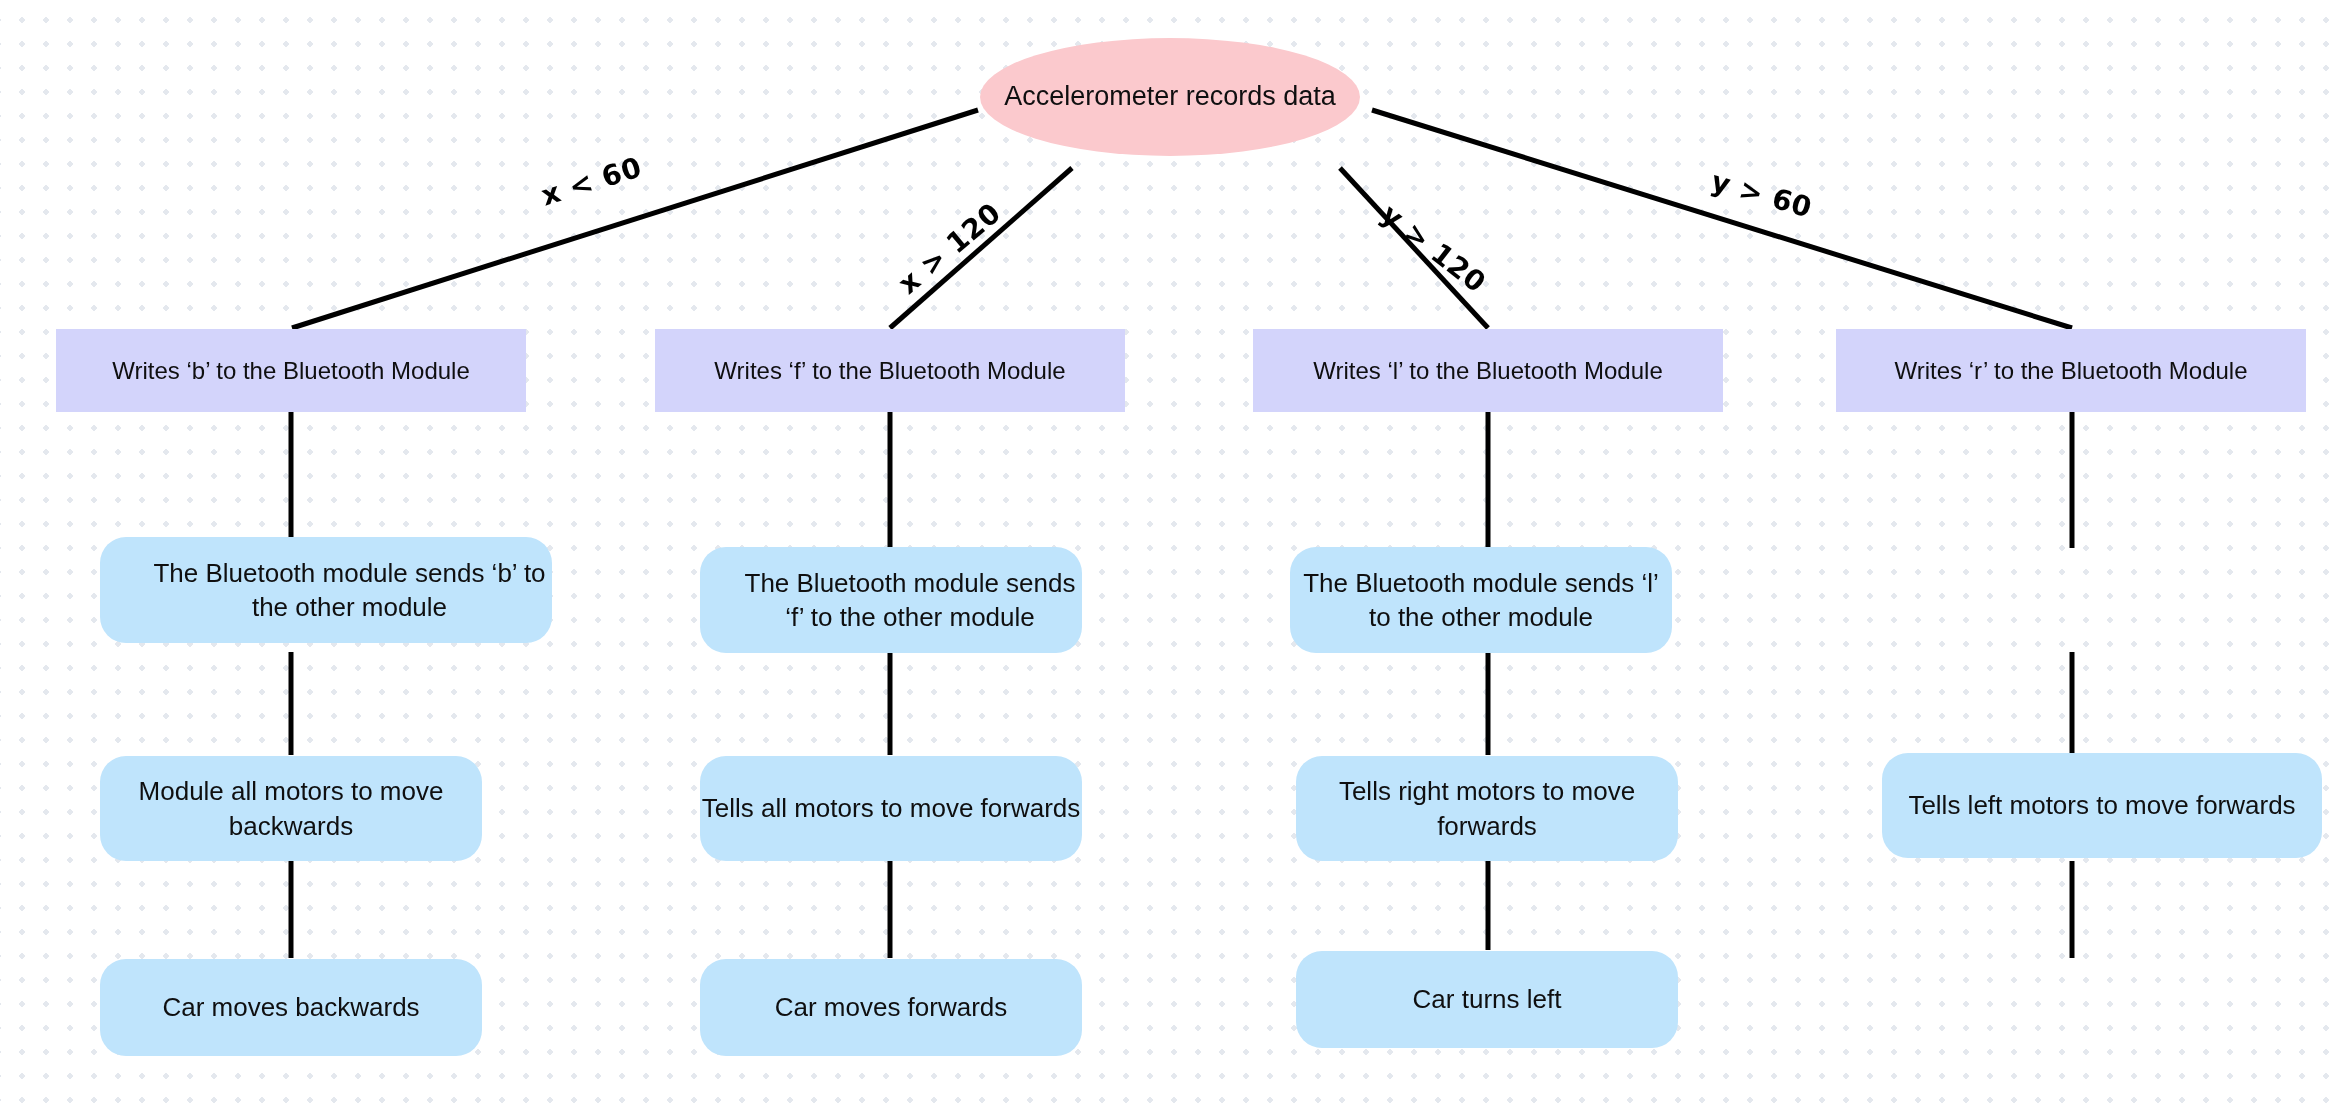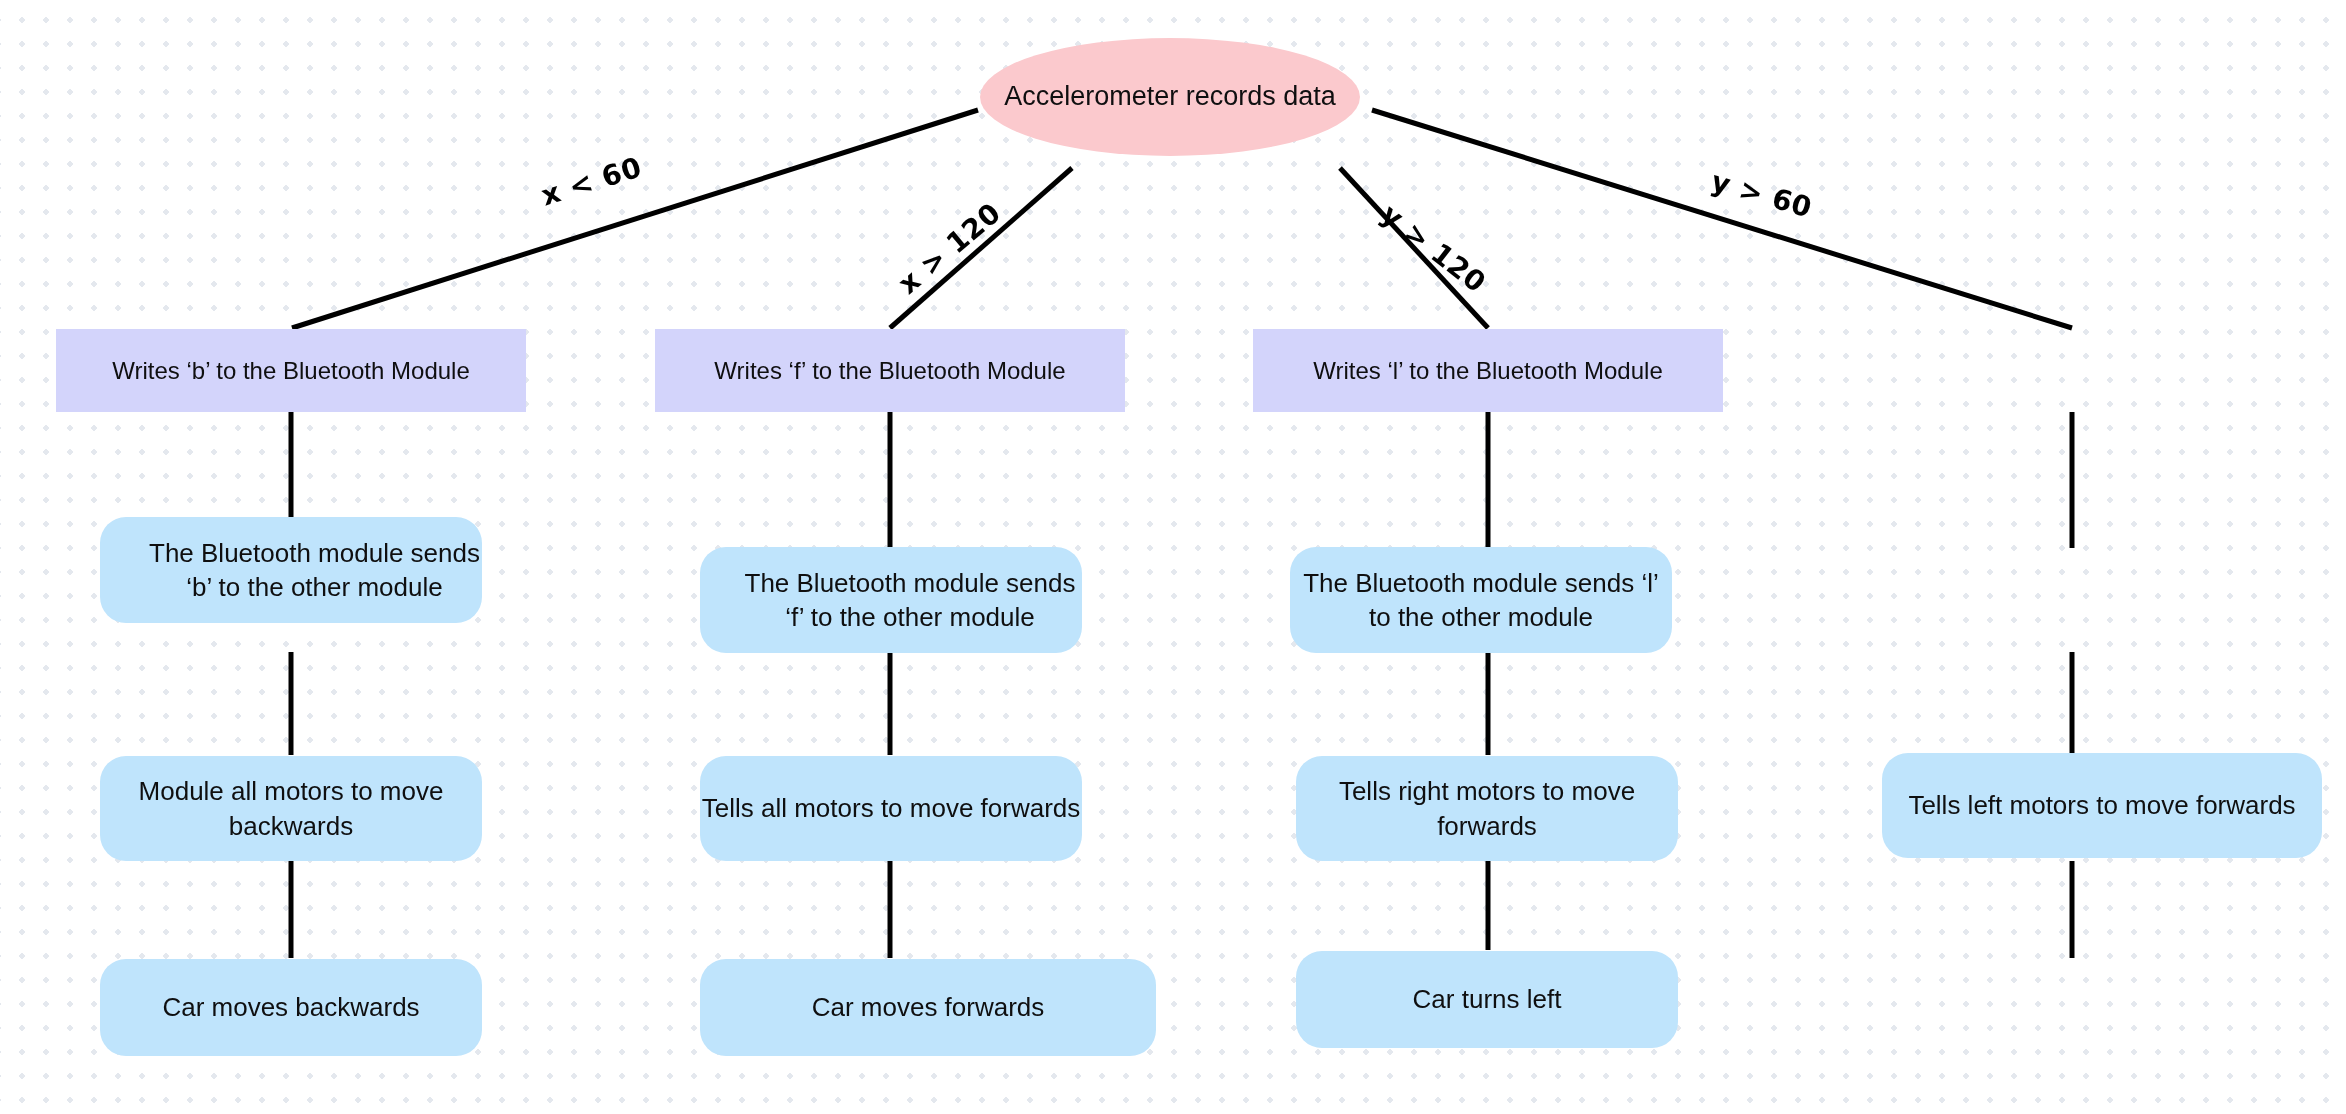--- a/index.html
+++ b/index.html
@@ -103,22 +103,25 @@
 
   <div class="node node-write" style="left:56px; top:329px; width:470px; height:83px;">
     <span>Writes ‘b’ to the Bluetooth Module</span>
   </div>
   <div class="node node-write" style="left:655px; top:329px; width:470px; height:83px;">
     <span>Writes ‘f’ to the Bluetooth Module</span>
   </div>
   <div class="node node-write" style="left:1253px; top:329px; width:470px; height:83px;">
     <span>Writes ‘l’ to the Bluetooth Module</span>
   </div>
+  <div class="node node-write" style="left:1836px; top:329px; width:470px; height:83px;">
+    <span>Writes ‘r’ to the Bluetooth Module</span>
+  </div>
 
-  <div class="node node-step" style="left:100px; top:517px; width:382px; height:106px;padding-left:47px;">
+  <div class="node node-step" style="left:100px; top:537px; width:452px; height:106px;padding-left:47px;">
     <span>The Bluetooth module sends ‘b’ to the other module</span>
   </div>
   <div class="node node-step" style="left:700px; top:547px; width:382px; height:106px;padding-left:38px;">
     <span>The Bluetooth module sends ‘f’ to the other module</span>
   </div>
   <div class="node node-step" style="left:1290px; top:547px; width:382px; height:106px;">
     <span>The Bluetooth module sends ‘l’ to the other module</span>
   </div>
 
   <div class="node node-step" style="left:100px; top:756px; width:382px; height:105px;">
@@ -130,20 +133,20 @@
   <div class="node node-step" style="left:1296px; top:756px; width:382px; height:105px;">
     <span>Tells right motors to move forwards</span>
   </div>
   <div class="node node-step" style="left:1882px; top:753px; width:440px; height:105px;">
     <span>Tells left motors to move forwards</span>
   </div>
 
   <div class="node node-step" style="left:100px; top:959px; width:382px; height:97px;">
     <span>Car moves backwards</span>
   </div>
-  <div class="node node-step" style="left:700px; top:959px; width:456px; height:97px;">
+  <div class="node node-step" style="left:700px; top:959px; width:382px; height:97px;">
     <span>Car moves forwards</span>
   </div>
   <div class="node node-step" style="left:1296px; top:951px; width:382px; height:97px;">
     <span>Car turns left</span>
   </div>
 
 </div>
 
 </body></html>

